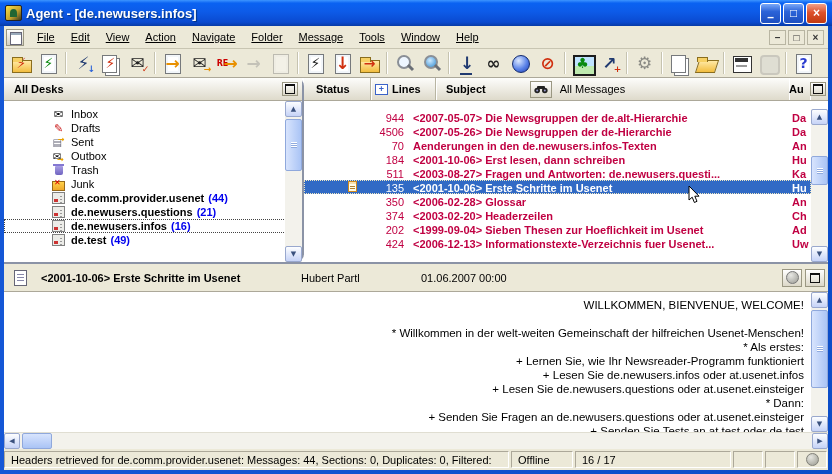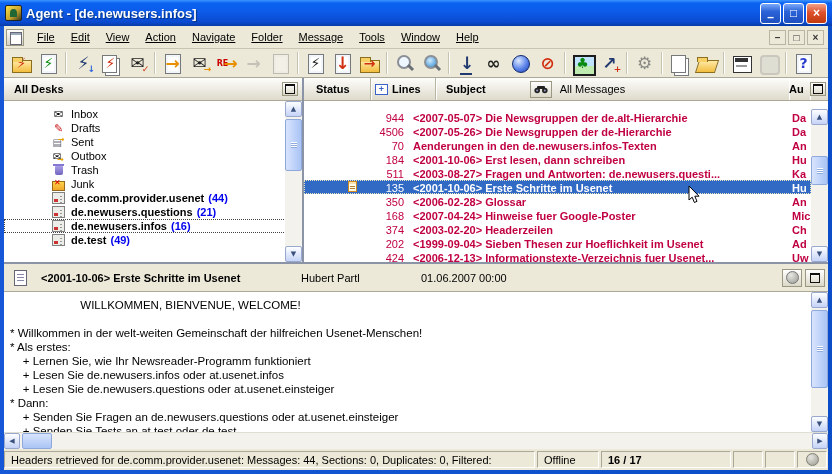--- a/index.html
+++ b/index.html
@@ -73,21 +73,21 @@
   .sh-oct::before { content:""; position:absolute; left:4px; top:3px; width:16px; height:16px; border-radius:4px;
     background:#cfcfc7; border:2px solid #9a9a92; }
   .g.c-red{color:#d03010;} .g.c-grn{color:#0a8a10;} .g.c-blu{color:#2a3cd0;} .g.c-org{color:#e89000;}
   .g.c-nvy{color:#203a70;} .g.c-gray{color:#8a8a84;} .g.c-blk{color:#222;} .g.big{font-size:17px;}
   .g.re-tag { font-size:8px; line-height:10px; top:7px; left:-4px; color:#c00; }
   .g2.c-red{color:#d03010;} .g2.c-org{color:#e89000;} .g2.c-blu{color:#2a62d8;}
   .g.underbar { border-bottom:2px solid #203a70; width:12px; left:6px; }
 
   
   .main { position:absolute; left:4px; top:78px; width:824px; height:184px; background:#fff; display:flex; }
-  .leftpanel { width:300px; border-right:2px solid #8b93a6; display:flex; flex-direction:column; }
+  .leftpanel { width:300px; border-right:2px solid #8b93a6; display:flex; flex-direction:column;border-radius:8px; }
   .phead { height:23px; background:linear-gradient(180deg,#fdfdfb,#dedacb);
     border-bottom:1px solid #aca899; display:flex; align-items:center; padding:0 4px 0 10px; }
   .phead .ptitle { font-weight:bold; flex:1; }
   .sqbtn { width:16px; height:14px; background:linear-gradient(180deg,#fff,#dcd8c8);
     border:1px solid #9a9782; display:flex; align-items:center; justify-content:center; }
   .sqbtn::after { content:""; width:8px; height:7px; border:1px solid #111; border-top-width:2px; }
   .tree { flex:1; background:#fff; position:relative; padding-top:6px; overflow:hidden; }
   .trow { height:14px; display:flex; align-items:center; padding-left:48px; white-space:nowrap; }
   .trow .tlabel { margin-left:6px; }
   .trow.ng .tlabel { font-weight:bold; }
@@ -167,36 +167,36 @@
   .msubject { font-weight:bold; width:260px; }
   .mauthor { width:120px; }
   .mdate { flex:1; }
   .roundbtn { width:20px; height:18px; background:linear-gradient(180deg,#fff,#dcd8c8); border:1px solid #9a9782;
     display:flex; align-items:center; justify-content:center; margin-right:3px; }
   .roundbtn::after { content:""; width:11px; height:11px; border-radius:50%;
     background:radial-gradient(circle at 35% 30%,#e8e8e4,#9a9a94); border:1px solid #777; }
   .mhead .sqbtn { width:20px; height:18px; }
   .mbody { flex:1; position:relative; background:#fff; overflow:hidden; }
   .bodytext { padding:6px 24px 0 6px; }
-  .bodyline { white-space:pre; min-height:14px; line-height:14px; font-size:11.5px; color:#000; }
+  .bodyline { white-space:pre; min-height:14px; line-height:14px; font-size:11.5px; color:#000;text-align:right; }
   .mbody .sb-thumb { top:18px; height:78px; }
   .hscroll { height:17px; background:#f3f2ec; position:relative; border-top:1px solid #e0ded2; }
   .hsb-btn { position:absolute; top:0; width:16px; height:16px;
     background:linear-gradient(180deg,#fdfeff,#c6d3f7); border:1px solid #99a8ce; border-radius:2px;
     color:#3a517e; font-size:7px; text-align:center; line-height:15px; font-family:"DejaVu Sans",sans-serif; }
   .hsb-l { left:0; } .hsb-r { right:0; }
   .hsb-thumb { position:absolute; left:18px; top:0; width:30px; height:16px;
     background:linear-gradient(180deg,#d8e4fd,#aac4f5); border:1px solid #8fa8dc; border-radius:2px; }
 
   
   .statusbar { position:absolute; left:4px; top:449px; width:824px; height:21px; background:#ece9d8;
     display:flex; align-items:stretch; padding:2px 1px 2px 0; gap:2px; }
   .sb-panel { border:1px solid; border-color:#aca899 #fff #fff #aca899; display:flex; align-items:center;
     padding:0 6px; white-space:nowrap; overflow:hidden; }
-  .sb-msg { flex:1; } .sb-off { width:62px; } .sb-pos { width:130px;font-weight:bold; }
+  .sb-msg { flex:1; } .sb-off { width:62px; } .sb-pos { width:156px; }
   .sb-e1 { width:30px; } .sb-e2 { width:30px; } .sb-ico { width:30px; justify-content:center; }
   .conn-ico { width:13px; height:13px; border-radius:50%;
     background:radial-gradient(circle at 35% 30%,#e6e6e0,#9a9a90); border:1px solid #808078; }
 </style>
 </head>
 <body>
 
 <div class="win">
 
   <div class="titlebar">
@@ -453,26 +453,20 @@
               <span class="c-auth">Hu</span>
             </div>
           <div class="lrow">
               <span class="c-status"></span>
               <span class="c-lines">350</span>
               <span class="c-subj">&lt;2006-02-28&gt; Glossar</span>
               <span class="c-auth">An</span>
             </div>
           <div class="lrow">
               <span class="c-status"></span>
-              <span class="c-lines">168</span>
-              <span class="c-subj">&lt;2007-04-24&gt; Hinweise fuer Google-Poster</span>
-              <span class="c-auth">Mic</span>
-            </div>
-          <div class="lrow">
-              <span class="c-status"></span>
               <span class="c-lines">374</span>
               <span class="c-subj">&lt;2003-02-20&gt; Headerzeilen</span>
               <span class="c-auth">Ch</span>
             </div>
           <div class="lrow">
               <span class="c-status"></span>
               <span class="c-lines">202</span>
               <span class="c-subj">&lt;1999-09-04&gt; Sieben Thesen zur Hoeflichkeit im Usenet</span>
               <span class="c-auth">Ad</span>
             </div>

